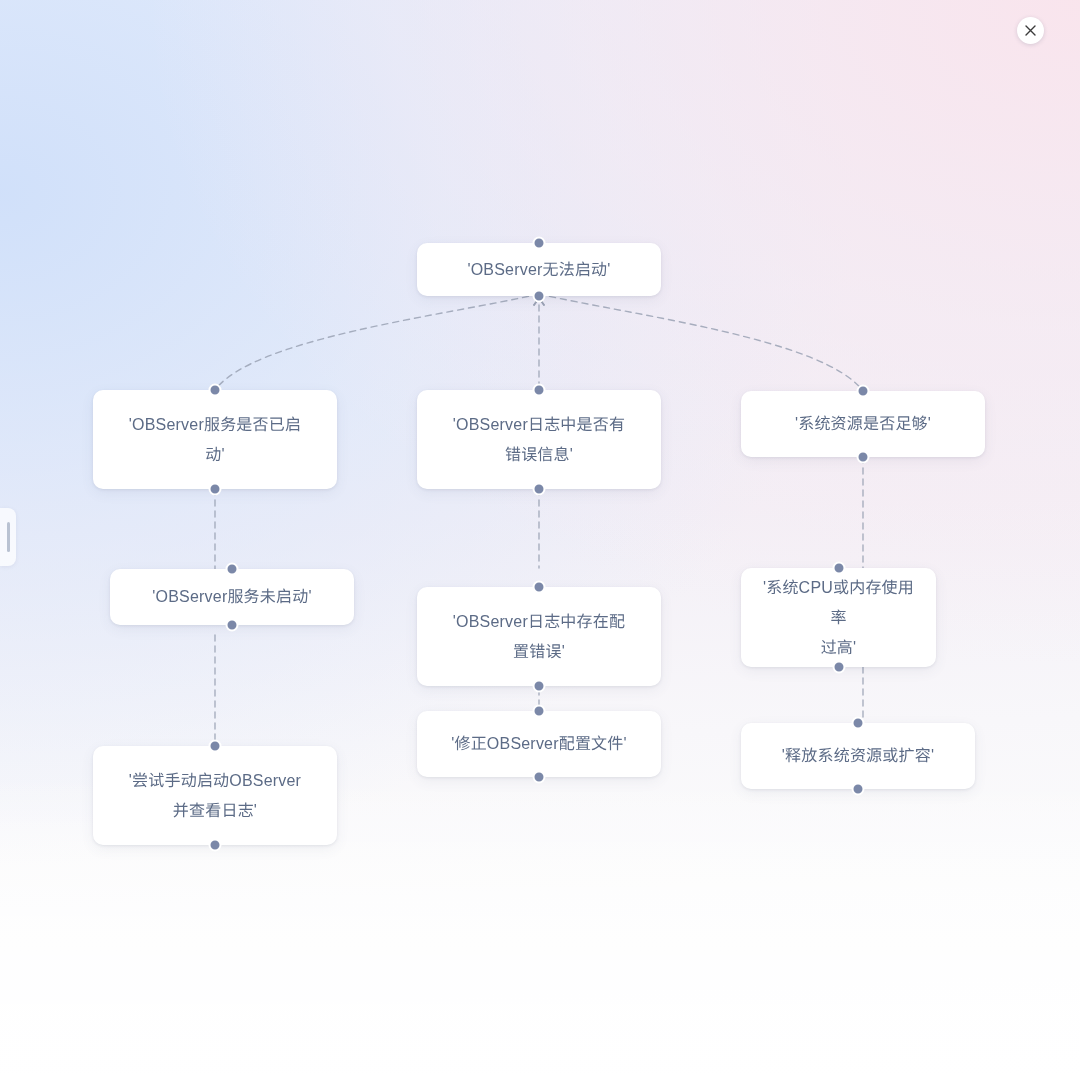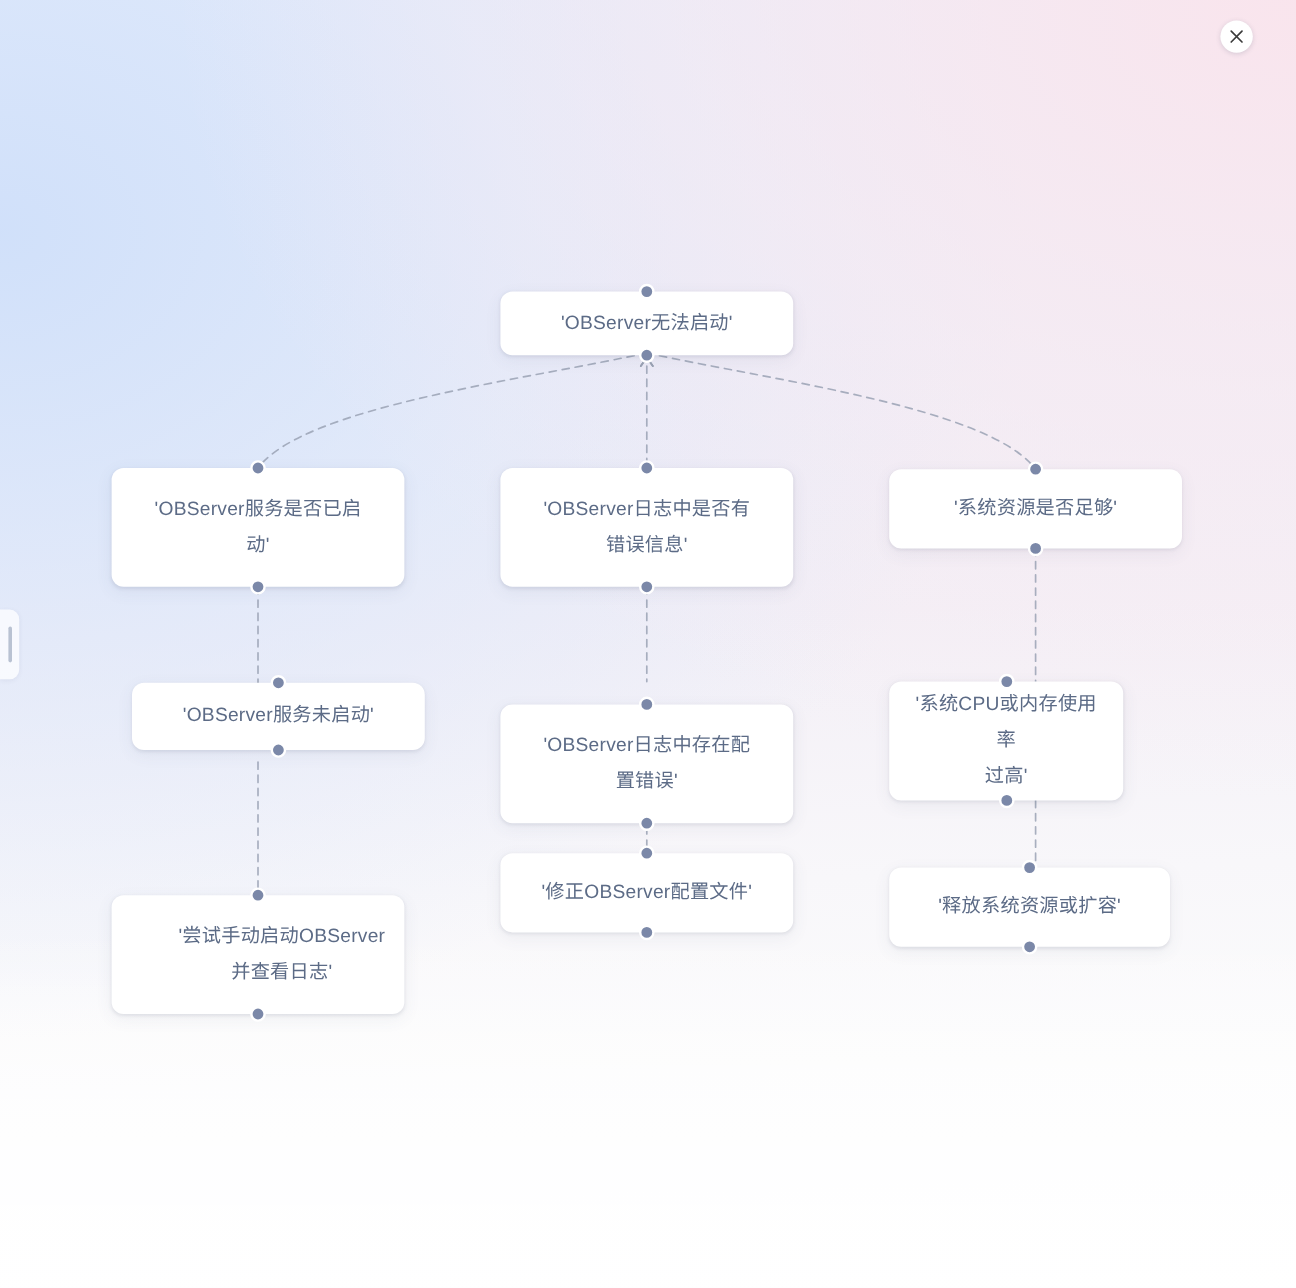--- a/index.html
+++ b/index.html
@@ -116,21 +116,21 @@
         <span class="label">'OBServer日志中存在配
 置错误'</span>
         <span class="handle bottom"></span>
       </div>
       <div class="node" style="left: 741px; top: 568px; width: 195px; height: 99px;">
         <span class="handle top"></span>
         <span class="label">'系统CPU或内存使用率
 过高'</span>
         <span class="handle bottom"></span>
       </div>
-      <div class="node" style="left: 93px; top: 746px; width: 244px; height: 99px; justify-content: flex-end;">
+      <div class="node" style="left: 93px; top: 746px; width: 244px; height: 99px;">
         <span class="handle top"></span>
         <span class="label">'尝试手动启动OBServer
 并查看日志'</span>
         <span class="handle bottom"></span>
       </div>
       <div class="node" style="left: 417px; top: 711px; width: 244px; height: 66px;">
         <span class="handle top"></span>
         <span class="label">'修正OBServer配置文件'</span>
         <span class="handle bottom"></span>
       </div>

